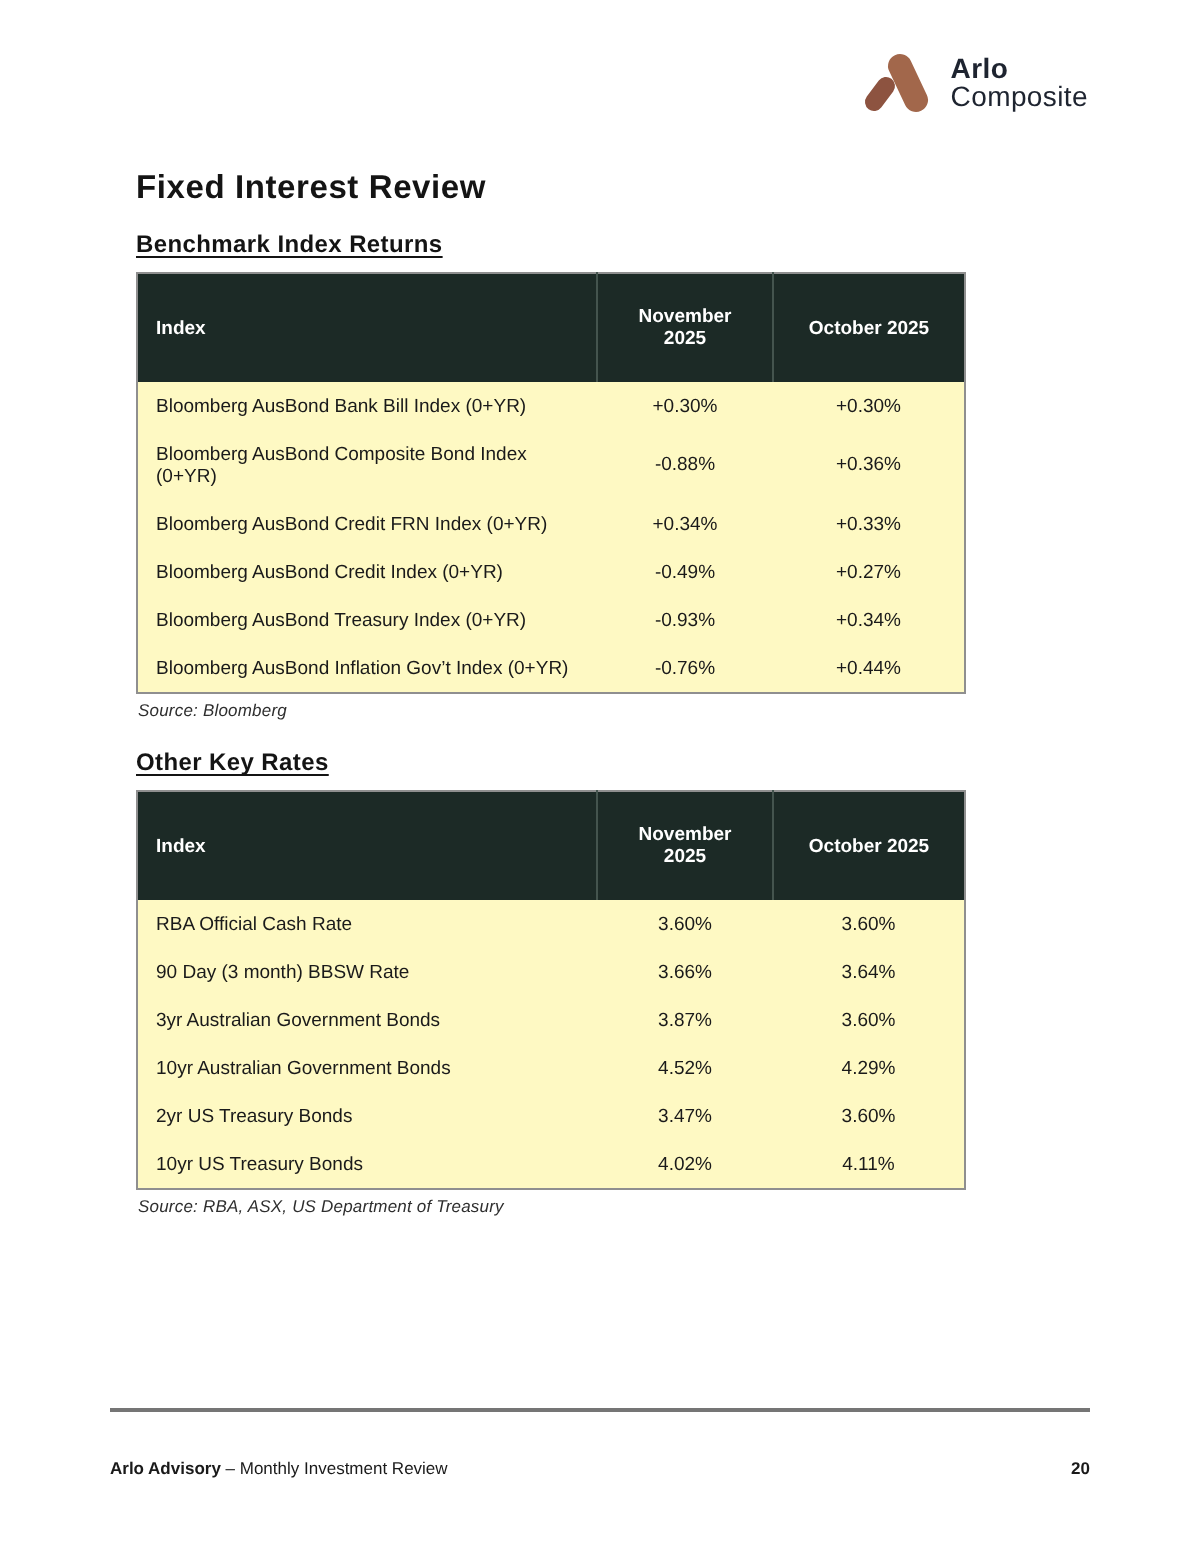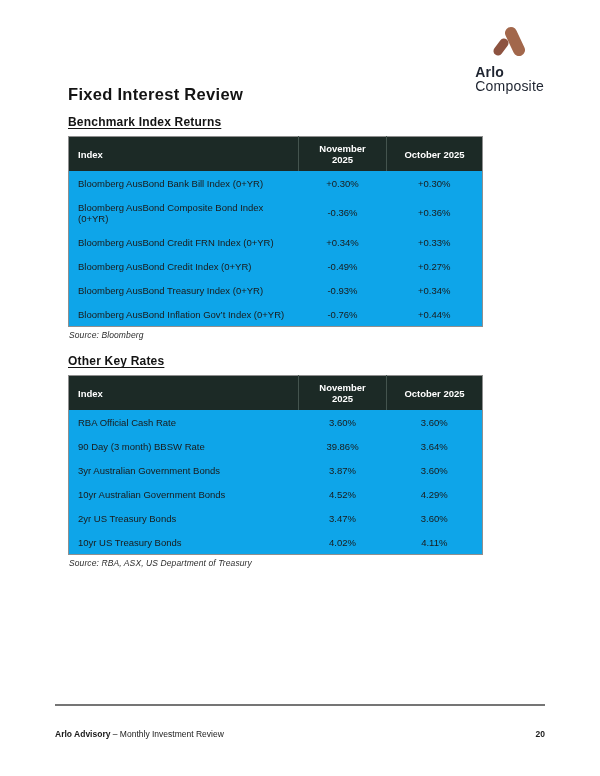--- a/index.html
+++ b/index.html
@@ -9,21 +9,21 @@
     font-family: "Liberation Sans", sans-serif;
     color: #1a1a1a;
     position: relative;
     overflow: hidden;
   }
   .page { position: relative; width: 600px; height: 776px; background: #fff; }
 
   
   .logo {
     position: absolute; top: 24px; right: 56px;
-    display: flex; align-items: center; gap: 7px; flex-direction: column;
+    display: flex; align-items: center; gap: 7px;
   }
   .logo-mark { width: 38px; height: 34px; display: block; }
   .logo-text { line-height: 14px; color: #1e2430; }
   .logo-text .l1 { font-size: 14px; font-weight: 700; letter-spacing: 0.2px; }
   .logo-text .l2 { font-size: 14px; font-weight: 400; letter-spacing: 0.2px; }
 
   
   .content { position: absolute; left: 68px; top: 85px; width: 414px; }
   .page-title {
     font-size: 16.5px; font-weight: 700; color: #141414;
@@ -37,29 +37,29 @@
   table.data-table {
     width: 414px; table-layout: fixed; border-collapse: collapse;
     border: 1px solid #8f8f8f;
   }
   table.data-table col.c1 { width: 230px; }
   table.data-table col.c2 { width: 88px; }
   table.data-table col.c3 { width: 96px; }
   table.data-table th {
     background: #1c2a26; color: #ffffff;
     font-size: 9.5px; font-weight: 700;
-    padding: 6px 9px; text-align: center;
+    padding: 16px 9px; text-align: center;
     border-left: 1px solid #44544e;
     margin-left: 45px;
   }
   table.data-table th:first-child { text-align: left; border-left: none; }
   table.data-table td {
     font-size: 9.5px; color: #1a1a1a;
     padding: 6.5px 9px; text-align: center;
-    background: #0ea5e9;
+    background: #fef9c3;
   }
   table.data-table td:first-child { text-align: left; }
   .source-note {
     font-size: 8.5px; font-style: italic; color: #2e2e2e;
     margin: 3px 0 14px 1px; letter-spacing: 0.1px;
   }
 
   
   .footer {
     position: absolute; left: 55px; top: 704px; width: 490px;
@@ -105,21 +105,21 @@
         </tr>
       </thead>
       <tbody>
         <tr>
           <td>Bloomberg AusBond Bank Bill Index (0+YR)</td>
           <td>+0.30%</td>
           <td>+0.30%</td>
         </tr>
         <tr>
           <td>Bloomberg AusBond Composite Bond Index (0+YR)</td>
-          <td>-0.36%</td>
+          <td>-0.88%</td>
           <td>+0.36%</td>
         </tr>
         <tr>
           <td>Bloomberg AusBond Credit FRN Index (0+YR)</td>
           <td>+0.34%</td>
           <td>+0.33%</td>
         </tr>
         <tr>
           <td>Bloomberg AusBond Credit Index (0+YR)</td>
           <td>-0.49%</td>
@@ -154,21 +154,21 @@
         </tr>
       </thead>
       <tbody>
         <tr>
           <td>RBA Official Cash Rate</td>
           <td>3.60%</td>
           <td>3.60%</td>
         </tr>
         <tr>
           <td>90 Day (3 month) BBSW Rate</td>
-          <td>39.86%</td>
+          <td>3.66%</td>
           <td>3.64%</td>
         </tr>
         <tr>
           <td>3yr Australian Government Bonds</td>
           <td>3.87%</td>
           <td>3.60%</td>
         </tr>
         <tr>
           <td>10yr Australian Government Bonds</td>
           <td>4.52%</td>

